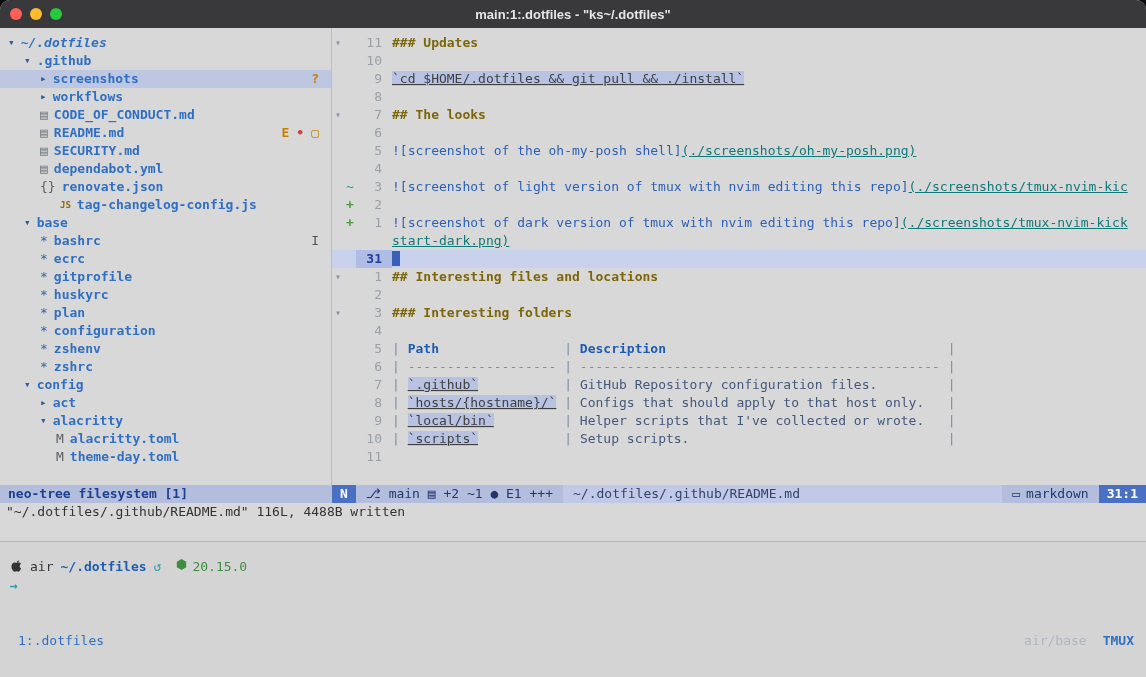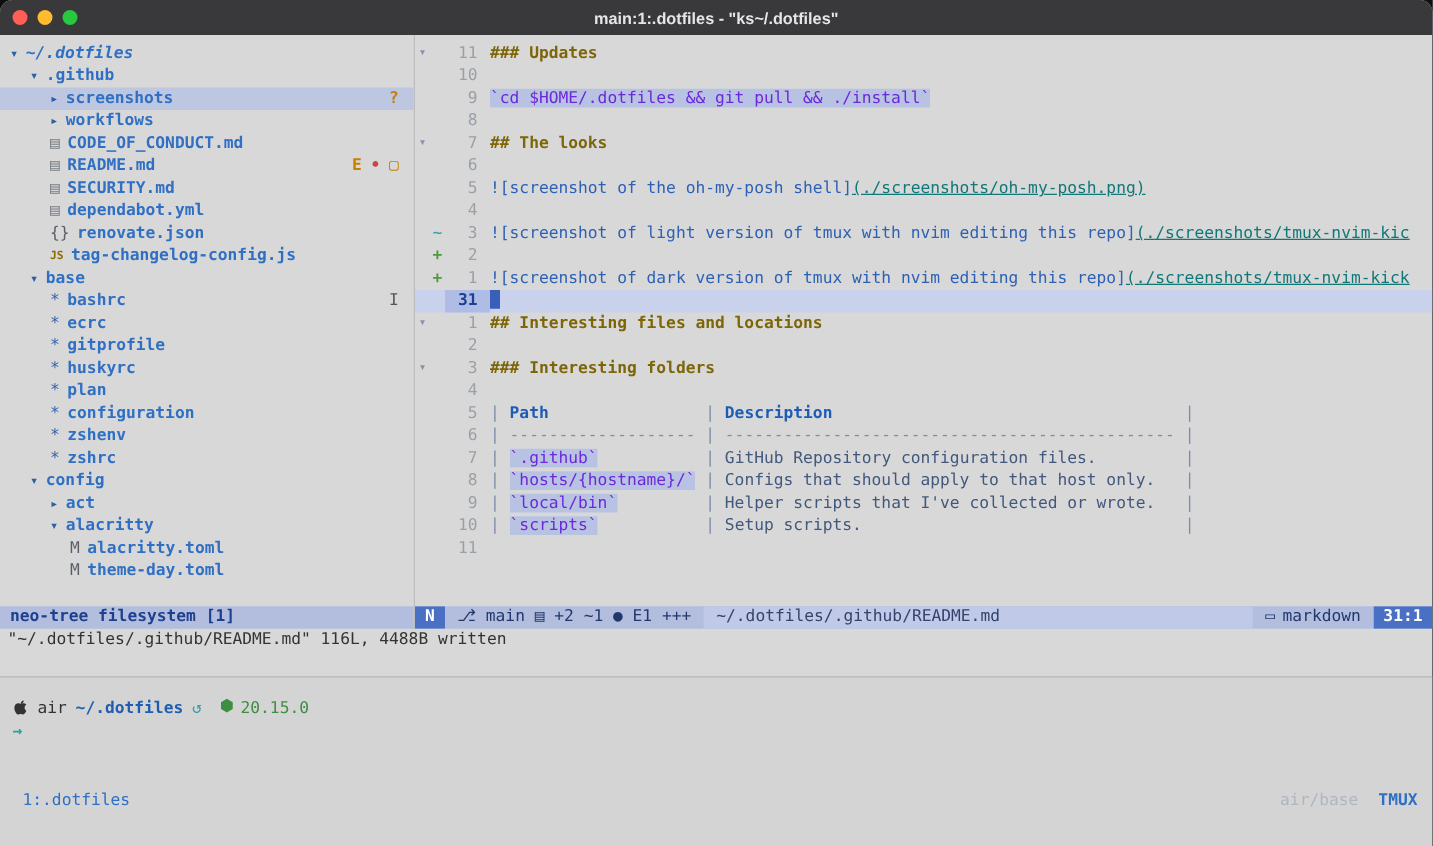--- a/index.html
+++ b/index.html
@@ -18,21 +18,21 @@
   .main{flex:0 0 475px;display:flex;min-height:0;}
   .sidebar{flex:0 0 331px;width:331px;display:flex;flex-direction:column;border-right:1px solid #bdbdbd;}
   .tree{flex:1;padding-top:6px;overflow:hidden;}
   .trow{height:18px;line-height:18px;display:flex;align-items:center;white-space:pre;padding-right:12px;}
   .trow.sel{background:#bdc7e1;}
   .tindent{flex:0 0 auto;display:inline-block;}
   .ticon{margin-right:6px;color:#2a5fa0;}
   .ticon.arrow{font-size:11px;}
   .ticon.file{color:#7a7f88;}
   .ticon.json{color:#5a5f66;}
-  .ticon.js{color:#8a6d00;font-size:9px;font-weight:bold;}
+  .ticon.js{color:#8a6d00;font-size:9px;font-weight:bold;margin-left:20px;}
   .ticon.star{color:#2e62a8;}
   .ticon.toml{color:#5a5f66;}
   .lbl-root{color:#2a7a72;font-weight:bold;font-style:italic;}
   .lbl-dir{color:#1e5eb2;}
   .lbl-file{color:#3d4756;}
   .lbl-readme{color:#bf5f00;}
   .lbl-hidden{color:#9a9a9a;font-style:italic;}
   .lbl-shfile{color:#2e62a8;}
   .tspacer{flex:1;}
   .badge{margin-left:7px;font-weight:bold;}
@@ -48,21 +48,21 @@
   .erow.cur{background:#c9d2ec;}
   .gfold{flex:0 0 12px;text-align:center;color:#8a94a8;font-size:10px;}
   .gsign{flex:0 0 12px;text-align:center;color:#4e9a3f;}
   .gsign.tilde{color:#2e9ea0;}
   .gsign.plus{color:#4e9a3f;font-weight:bold;}
   .gnum{flex:0 0 36px;box-sizing:border-box;text-align:right;padding-right:10px;color:#9aa0a8;}
   .erow.cur .gnum{background:#afbde6;color:#1d3f97;font-weight:bold;}
   .etext{flex:1;min-width:0;overflow:hidden;}
   .cursorblock{display:inline-block;width:8px;height:15px;background:#3a5fb8;vertical-align:-3px;}
   .sg-h{color:#7d6608;font-weight:bold;}
-  .sg-code{background:#b8c3e3;color:#6d28d9;}
+  .sg-code{background:#b8c3e3;color:#404040;text-decoration:underline;}
   .sg-label{color:#2d61b5;}
   .sg-url{color:#107878;text-decoration:underline;}
   .sg-pipe{color:#7e8dab;}
   .sg-dash{color:#7e8dab;}
   .sg-td{color:#42587c;}
   .sg-th{color:#1d5cb5;font-weight:bold;}
   .sg-plain{color:#42587c;}
   .statusline{flex:0 0 18px;height:18px;line-height:18px;display:flex;background:#b3bedf;
               color:#22386b;overflow:hidden;}
   .seg{white-space:pre;}
@@ -137,20 +137,21 @@
           <div class="erow"><span class="gfold"></span><span class="gsign"></span><span class="gnum">10</span><span class="etext"></span></div>
           <div class="erow"><span class="gfold"></span><span class="gsign"></span><span class="gnum">9</span><span class="etext"><span class="sg-code">`cd $HOME/.dotfiles &amp;&amp; git pull &amp;&amp; ./install`</span></span></div>
           <div class="erow"><span class="gfold"></span><span class="gsign"></span><span class="gnum">8</span><span class="etext"></span></div>
           <div class="erow"><span class="gfold">▾</span><span class="gsign"></span><span class="gnum">7</span><span class="etext"><span class="sg-h">## The looks</span></span></div>
           <div class="erow"><span class="gfold"></span><span class="gsign"></span><span class="gnum">6</span><span class="etext"></span></div>
           <div class="erow"><span class="gfold"></span><span class="gsign"></span><span class="gnum">5</span><span class="etext"><span class="sg-label">![screenshot of the oh-my-posh shell]</span><span class="sg-url">(./screenshots/oh-my-posh.png)</span></span></div>
           <div class="erow"><span class="gfold"></span><span class="gsign"></span><span class="gnum">4</span><span class="etext"></span></div>
           <div class="erow"><span class="gfold"></span><span class="gsign tilde">~</span><span class="gnum">3</span><span class="etext"><span class="sg-label">![screenshot of light version of tmux with nvim editing this repo]</span><span class="sg-url">(./screenshots/tmux-nvim-kic</span></span></div>
           <div class="erow"><span class="gfold"></span><span class="gsign plus">+</span><span class="gnum">2</span><span class="etext"></span></div>
           <div class="erow"><span class="gfold"></span><span class="gsign plus">+</span><span class="gnum">1</span><span class="etext"><span class="sg-label">![screenshot of dark version of tmux with nvim editing this repo]</span><span class="sg-url">(./screenshots/tmux-nvim-kick</span></span></div>
+          <div class="erow"><span class="gfold"></span><span class="gsign"></span><span class="gnum"></span><span class="etext"><span class="sg-url">start-dark.png)</span></span></div>
           <div class="erow cur"><span class="gfold"></span><span class="gsign"></span><span class="gnum">31</span><span class="etext"><span class="cursorblock"></span></span></div>
           <div class="erow"><span class="gfold">▾</span><span class="gsign"></span><span class="gnum">1</span><span class="etext"><span class="sg-h">## Interesting files and locations</span></span></div>
           <div class="erow"><span class="gfold"></span><span class="gsign"></span><span class="gnum">2</span><span class="etext"></span></div>
           <div class="erow"><span class="gfold">▾</span><span class="gsign"></span><span class="gnum">3</span><span class="etext"><span class="sg-h">### Interesting folders</span></span></div>
           <div class="erow"><span class="gfold"></span><span class="gsign"></span><span class="gnum">4</span><span class="etext"></span></div>
           <div class="erow"><span class="gfold"></span><span class="gsign"></span><span class="gnum">5</span><span class="etext"><span class="sg-pipe">| </span><span class="sg-th">Path</span><span class="sg-plain">               </span><span class="sg-pipe"> | </span><span class="sg-th">Description</span><span class="sg-plain">                                   </span><span class="sg-pipe"> |</span></span></div>
           <div class="erow"><span class="gfold"></span><span class="gsign"></span><span class="gnum">6</span><span class="etext"><span class="sg-pipe">| </span><span class="sg-dash">-------------------</span><span class="sg-pipe"> | </span><span class="sg-dash">----------------------------------------------</span><span class="sg-pipe"> |</span></span></div>
           <div class="erow"><span class="gfold"></span><span class="gsign"></span><span class="gnum">7</span><span class="etext"><span class="sg-pipe">| </span><span class="sg-code">`.github`</span><span class="sg-plain">          </span><span class="sg-pipe"> | </span><span class="sg-td">GitHub Repository configuration files.</span><span class="sg-plain">        </span><span class="sg-pipe"> |</span></span></div>
           <div class="erow"><span class="gfold"></span><span class="gsign"></span><span class="gnum">8</span><span class="etext"><span class="sg-pipe">| </span><span class="sg-code">`hosts/{hostname}/`</span><span class="sg-pipe"> | </span><span class="sg-td">Configs that should apply to that host only.</span><span class="sg-plain">  </span><span class="sg-pipe"> |</span></span></div>
           <div class="erow"><span class="gfold"></span><span class="gsign"></span><span class="gnum">9</span><span class="etext"><span class="sg-pipe">| </span><span class="sg-code">`local/bin`</span><span class="sg-plain">        </span><span class="sg-pipe"> | </span><span class="sg-td">Helper scripts that I've collected or wrote.</span><span class="sg-plain">  </span><span class="sg-pipe"> |</span></span></div>

